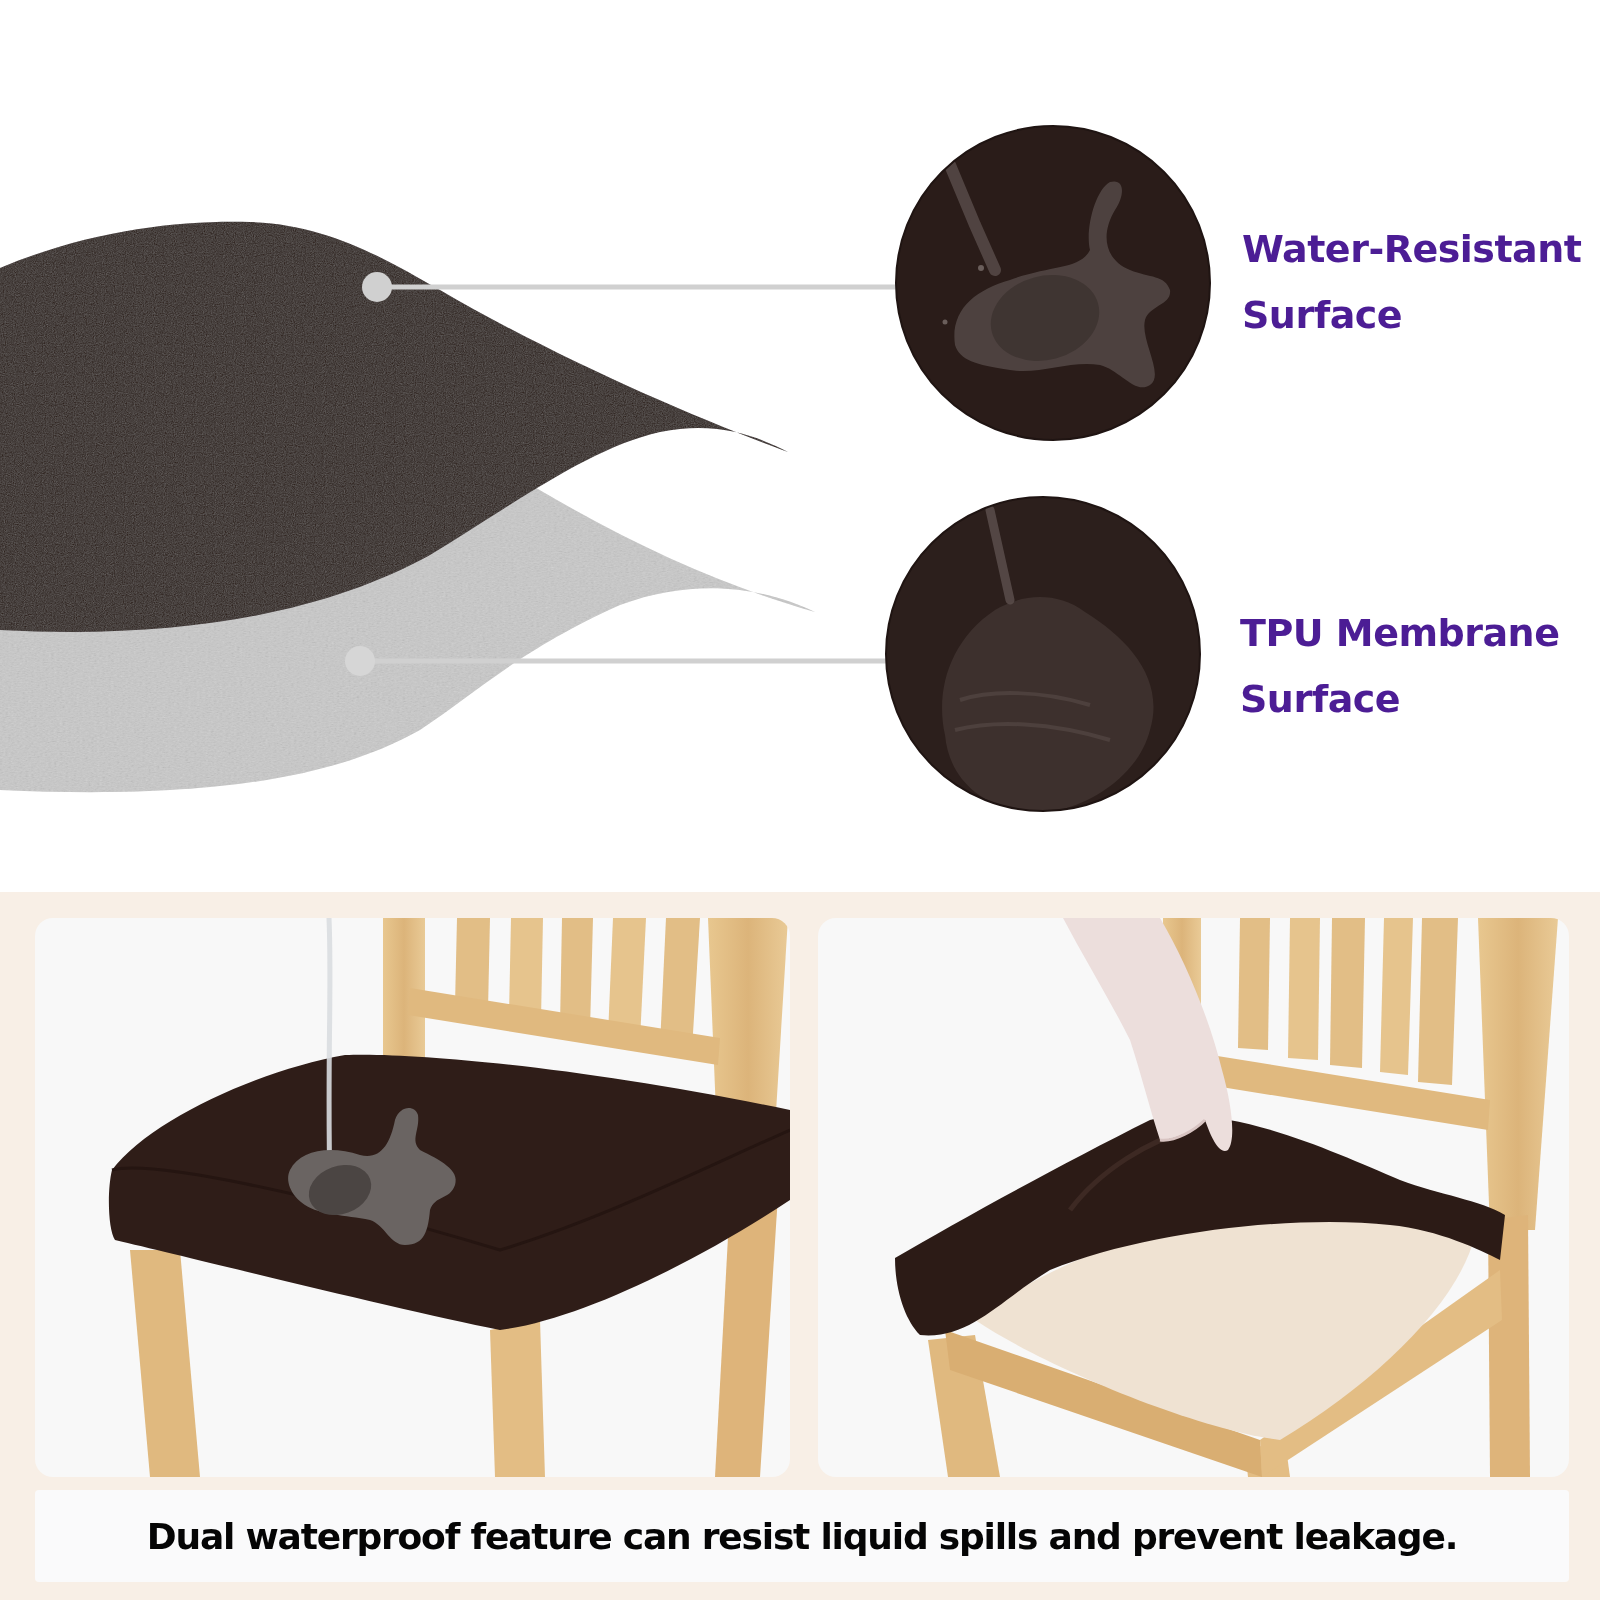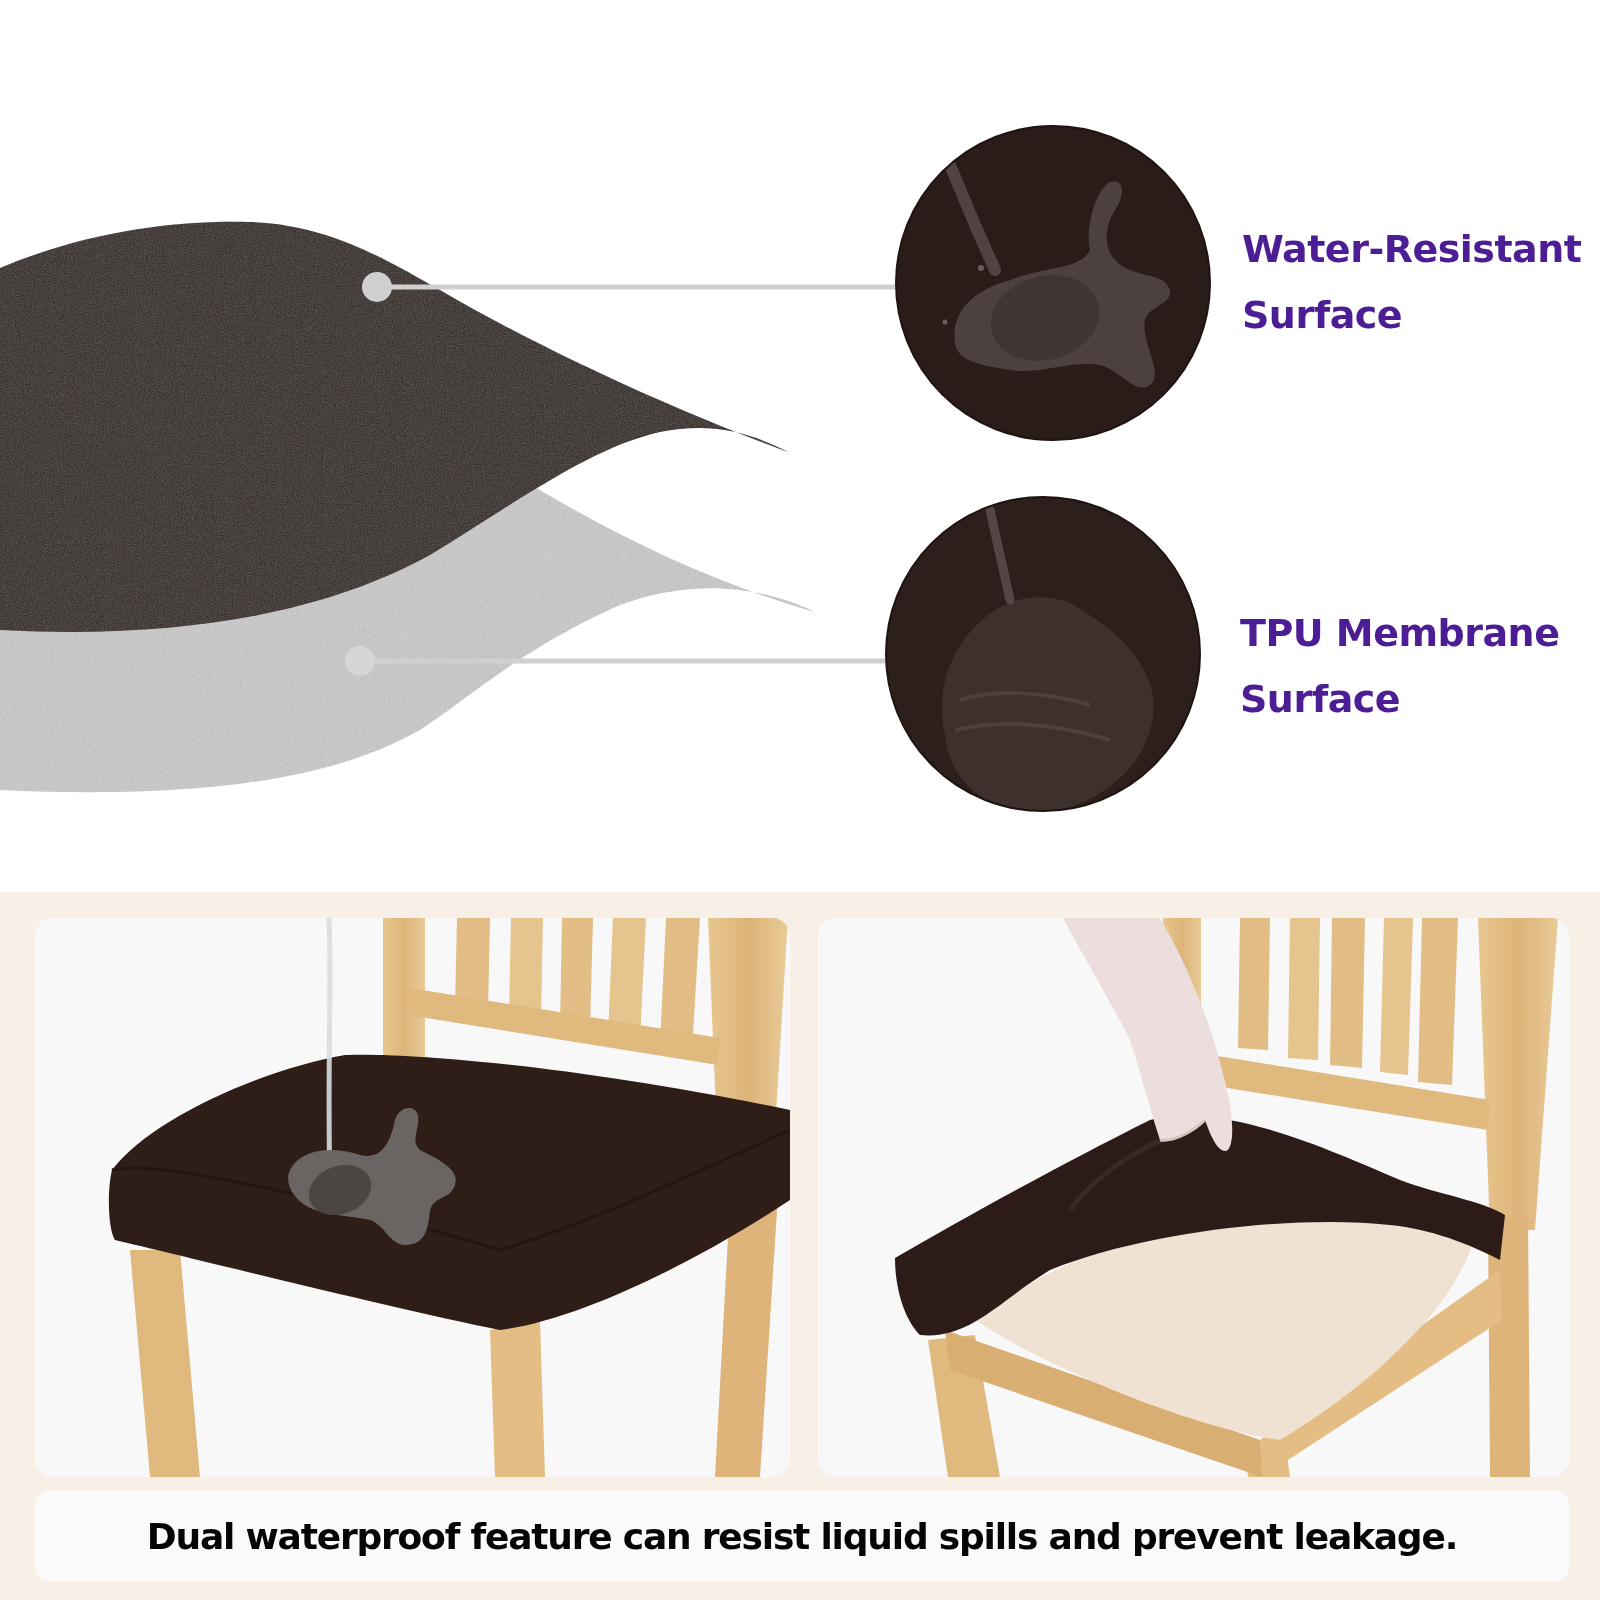--- a/index.html
+++ b/index.html
@@ -27,21 +27,21 @@
     background: #f8efe6;
   }
   .panel {
     position: absolute; top: 918px; height: 559px;
     background: #f8f8f8; border-radius: 18px; overflow: hidden;
   }
   #panel-left { left: 35px; width: 755px; }
   #panel-right { left: 818px; width: 751px; }
   .caption-box {
     position: absolute; left: 35px; top: 1490px; width: 1534px; height: 92px;
-    background: #fafafb; border-radius: 15px;
+    background: #fafafb; border-radius: 4px;
   }
   .caption-text {
     position: absolute; left: 0; top: 0; width: 100%; height: 100%;
     display: flex; align-items: center; justify-content: center;
     font-family: "DejaVu Sans", "Liberation Sans", sans-serif;
     font-weight: bold; font-size: 36px; color: #050505;
     letter-spacing: -1.2px; white-space: nowrap;
   }
 </style>
 </head>

